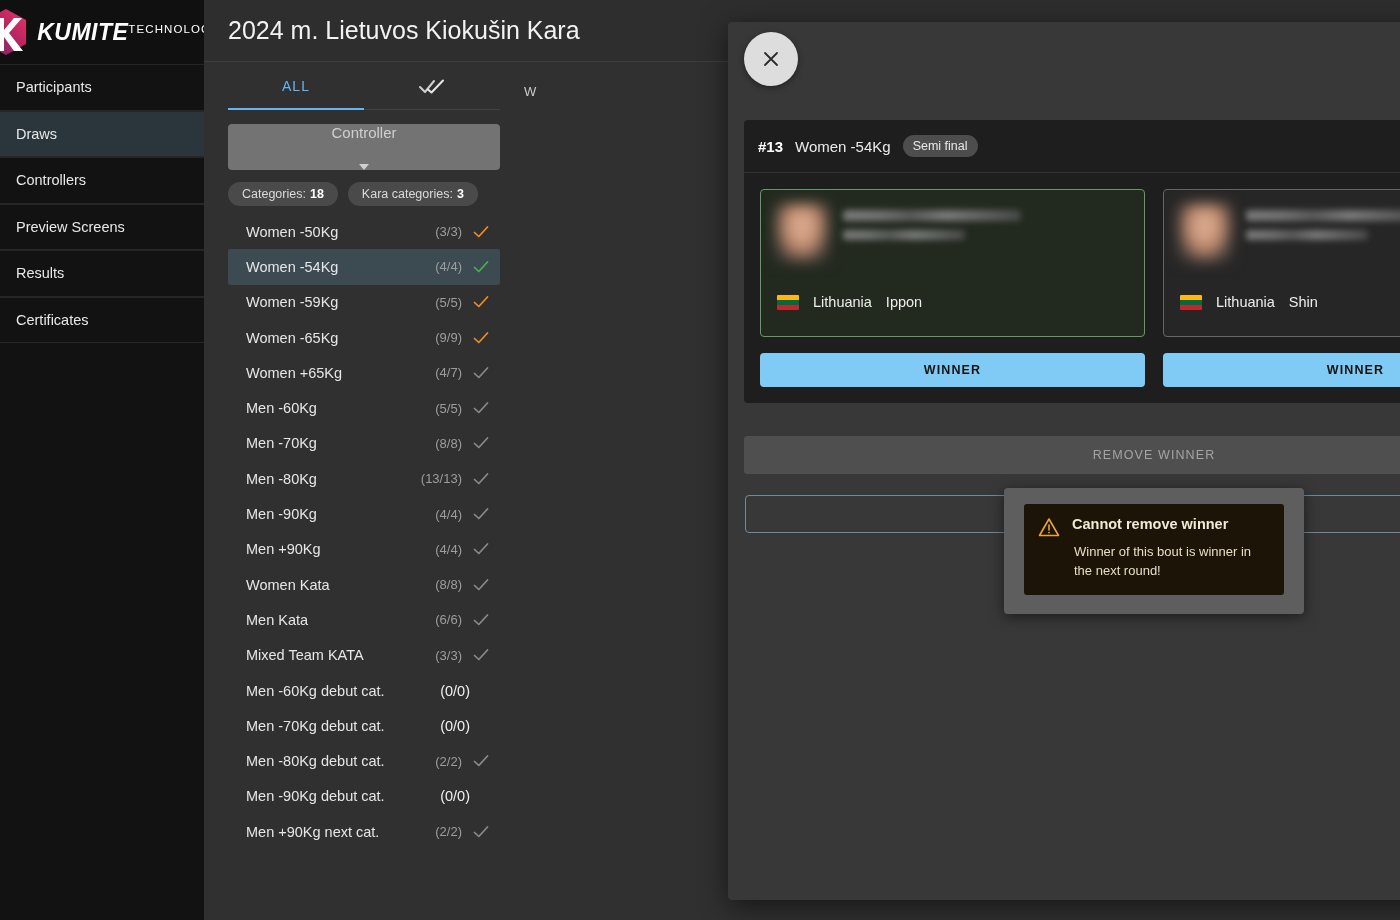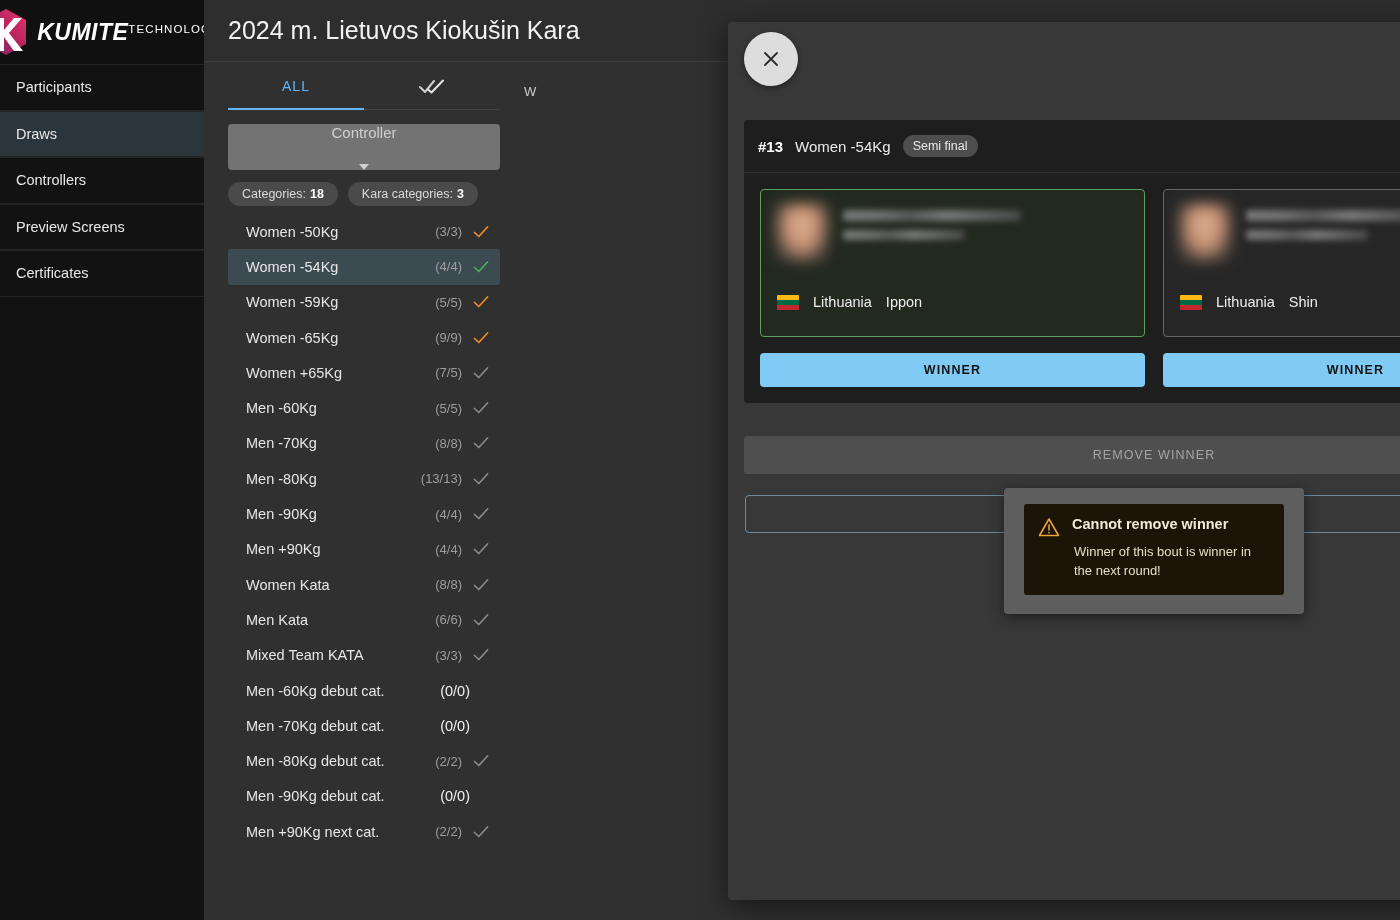--- a/index.html
+++ b/index.html
@@ -249,20 +249,23 @@
       <div class="nav-item active">
         <span>Draws</span>
       </div>
       <div class="nav-item">
         <span>Controllers</span>
       </div>
       <div class="nav-item">
         <span>Preview Screens</span>
       </div>
       <div class="nav-item">
+        <span>Results</span>
+      </div>
+      <div class="nav-item">
         <span>Certificates</span>
       </div>
     </div>
   </div>
 
   <div class="main">
 
     <div class="topbar">
       <div class="topbar-title">2024 m. Lietuvos Kiokušin Kara</div>
     </div>
@@ -333,21 +336,21 @@
               <span class="cat-name">Women -65Kg</span>
               <span class="cat-count">(9/9)</span>
               <span class="tick">
                 <svg width="16" height="14" viewBox="0 0 16 14">
                   <path d="M1.5 7.5 L5.8 11.5 L14.5 2" fill="none" stroke="#ef8c22" stroke-width="1.7" stroke-linecap="round" stroke-linejoin="round"></path>
                 </svg>
               </span>
             </div>
             <div class="cat-row">
               <span class="cat-name">Women +65Kg</span>
-              <span class="cat-count">(7/5)</span>
+              <span class="cat-count">(4/7)</span>
               <span class="tick">
                 <svg width="16" height="14" viewBox="0 0 16 14">
                   <path d="M1.5 7.5 L5.8 11.5 L14.5 2" fill="none" stroke="#8a8a8a" stroke-width="1.7" stroke-linecap="round" stroke-linejoin="round"></path>
                 </svg>
               </span>
             </div>
             <div class="cat-row">
               <span class="cat-name">Men -60Kg</span>
               <span class="cat-count">(5/5)</span>
               <span class="tick">

